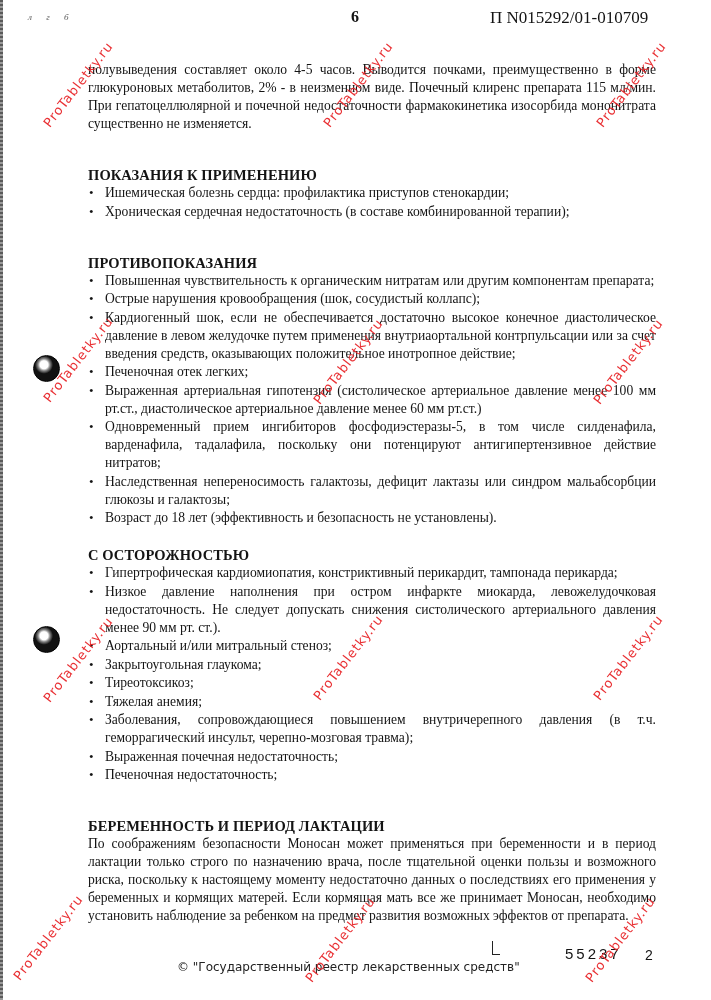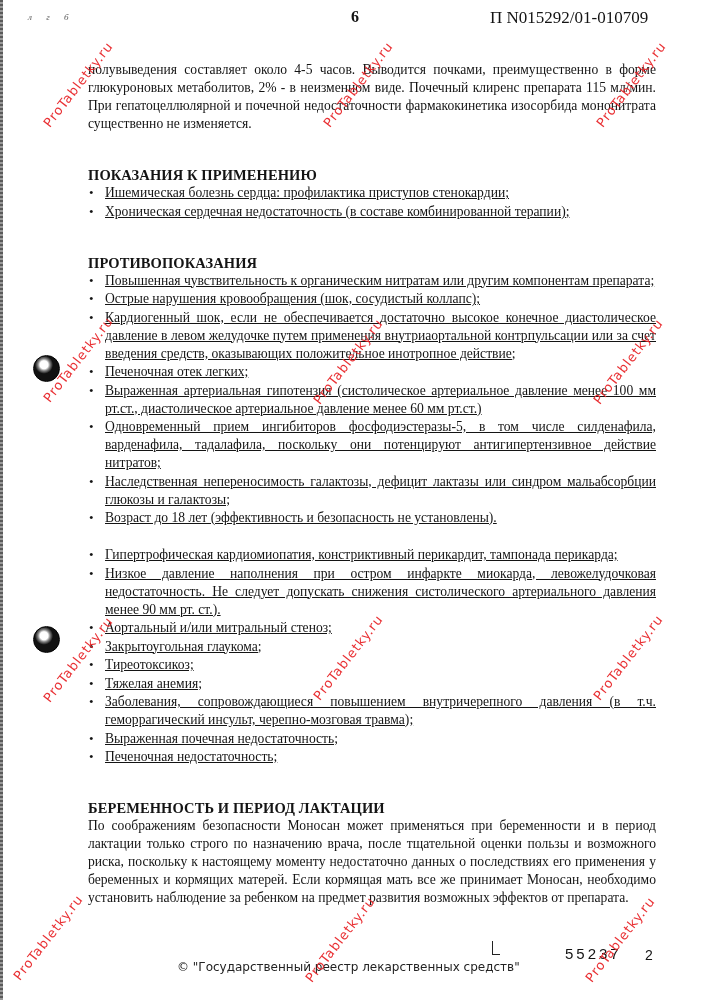--- a/index.html
+++ b/index.html
@@ -24,21 +24,21 @@
   }
   .content {
     position:absolute; left:88px; top:61px; width:568px;
     font-size:13.6px; line-height:18px;
   }
   .para { text-align:justify; margin:0; }
   h2 {
     font-size:14.5px; font-weight:bold; margin:0; line-height:18px;
     letter-spacing:0.1px;
   }
-  ul { list-style:none; margin:0; padding:0;text-decoration:underline; }
+  ul { list-style:none; margin:0; padding:0; }
   li {
     position:relative; padding-left:17px; text-align:justify;
     margin-bottom:0.5px;
   }
   li::before {
     content:"•"; position:absolute; left:1px; top:0; font-size:13px;
   }
   .s2 { margin-top:33px; }
   .s3 { margin-top:19px; }
   .s4 { margin-top:33px; }
@@ -97,20 +97,21 @@
       <li>Кардиогенный шок, если не обеспечивается достаточно высокое конечное диастолическое давление в левом желудочке путем применения внутриаортальной контрпульсации или за счет введения средств, оказывающих положительное инотропное действие;</li>
       <li>Печеночная отек легких;</li>
       <li>Выраженная артериальная гипотензия (систолическое артериальное давление  менее  100 мм  рт.ст.,  диастолическое артериальное  давление  менее 60 мм  рт.ст.)</li>
       <li>Одновременный прием ингибиторов фосфодиэстеразы-5, в том числе силденафила, варденафила, тадалафила, поскольку они потенцируют антигипертензивное действие нитратов;</li>
       <li>Наследственная непереносимость галактозы, дефицит лактазы или синдром мальабсорбции глюкозы и галактозы;</li>
       <li>Возраст до 18 лет (эффективность и безопасность не установлены).</li>
     </ul>
   </section>
 
   <section class="s3">
+    <h2>С ОСТОРОЖНОСТЬЮ</h2>
     <ul>
       <li>Гипертрофическая кардиомиопатия, констриктивный перикардит, тампонада перикарда;</li>
       <li>Низкое давление наполнения при остром инфаркте миокарда, левожелудочковая недостаточность. Не следует допускать снижения систолического артериального давления менее 90 мм рт. ст.).</li>
       <li>Аортальный и/или митральный стеноз;</li>
       <li>Закрытоугольная глаукома;</li>
       <li>Тиреотоксикоз;</li>
       <li>Тяжелая анемия;</li>
       <li>Заболевания, сопровождающиеся повышением внутричерепного давления (в т.ч. геморрагический инсульт, черепно-мозговая травма);</li>
       <li>Выраженная почечная недостаточность;</li>
       <li>Печеночная недостаточность;</li>

